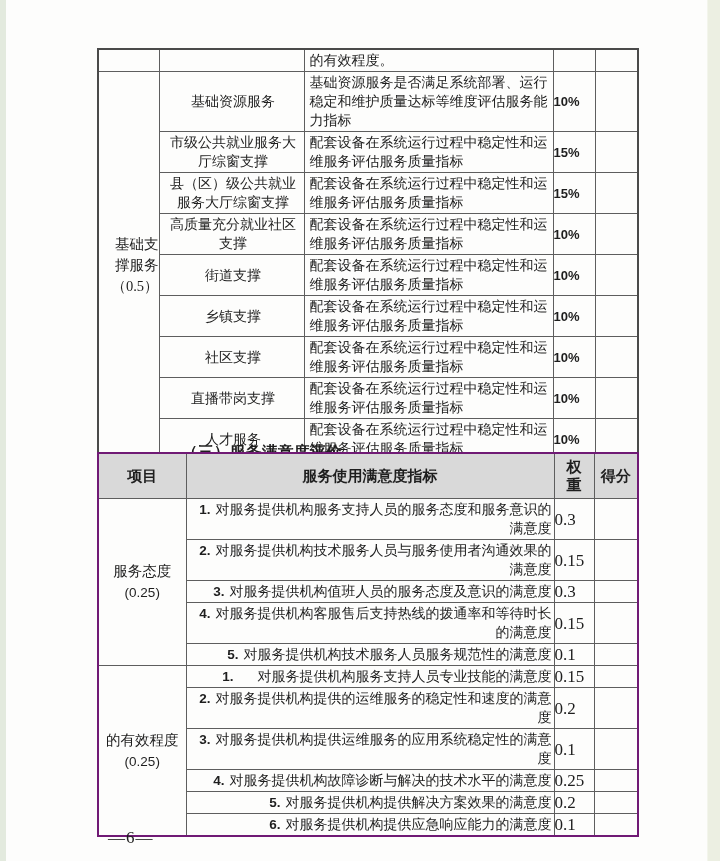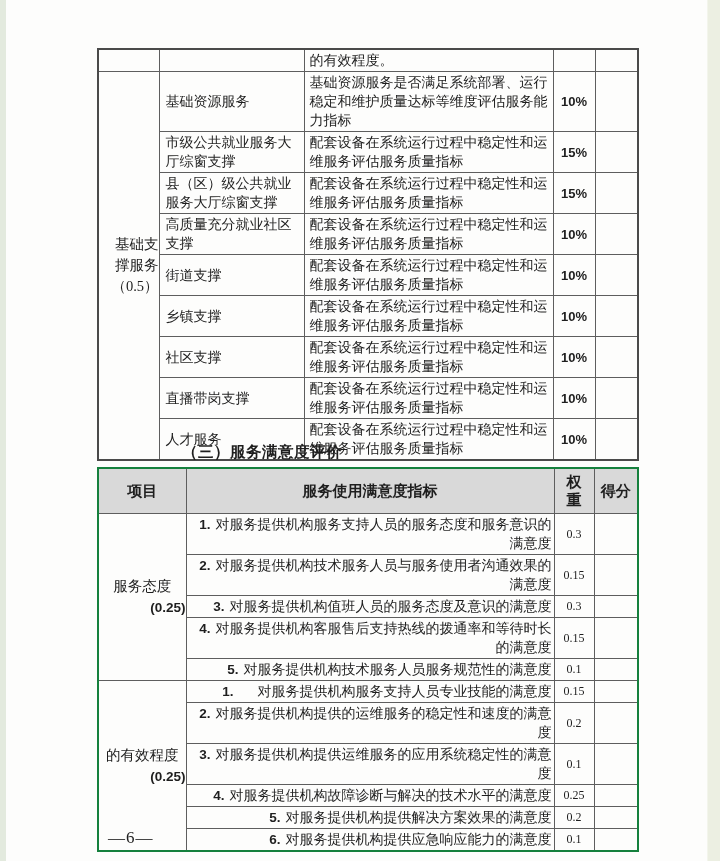--- a/index.html
+++ b/index.html
@@ -31,57 +31,57 @@
     vertical-align: middle;
     font-size: 14px;
     line-height: 19px;
     overflow: hidden;
   }
   
   #table1 { left: 97px; top: 48px; width: 540px; border: 2px solid #4a4a4a; }
   #table1 .h19 td { height: 19px; }
   #table1 .h57 td { height: 57px; }
   #table1 .h39 td { height: 39px; }
-  #table1 td.name { padding: 1px 3px 1px 6px; text-align: left; }
+  #table1 td.name { padding: 1px 3px 1px 6px; text-align: center; }
   #table1 td.desc { padding: 1px 2px 1px 5px; text-align: left; }
   #table1 td.grp {
     text-align: right; line-height: 21px; font-size: 14.5px;
   }
   #table1 td.pct, #table2 td.wt {
-    text-align: center;
+    text-align: left;
   }
   #table1 td.pct {
     font-family: "Liberation Sans", "DejaVu Sans", sans-serif;
     font-weight: bold; font-size: 13px;
   }
   
   .section-title {
     position: absolute; left: 134px; top: 442px;
     font-size: 15.5px; font-weight: 600; letter-spacing: 0.5px; margin-left: 48px;
   }
   
-  #table2 { left: 97px; top: 467px; width: 540px; border: 2px solid #15803d; }
+  #table2 { left: 97px; top: 452px; width: 540px; border: 2px solid #701a75; }
   #table2 th {
     background: #d9d9d9; font-weight: bold; font-size: 15px;
     text-align: center; height: 38px; line-height: 19px;
   }
   #table2 th .vhdr { width: 1.15em; margin: 4px auto; line-height: 18px; }
   #table2 .h36 td { height: 36px; }
   #table2 .h22 td { height: 22px; }
   #table2 td.ind { padding: 1px 2px 1px 5px; text-align: right; }
   #table2 td.grp2 { text-align: center; font-size: 14.5px; line-height: 22px; }
-  #table2 td.wt { font-size: 12px; }
+  #table2 td.wt { font-size: 17px; }
   .num {
     font-family: "Liberation Sans", "DejaVu Sans", sans-serif;
     font-weight: bold; font-size: 13.5px; margin-right: 5px;
   }
   .num.wide { margin-right: 24px; }
   .grp-sub {
     font-family: "Liberation Sans", "DejaVu Sans", sans-serif;
-    font-weight: bold; font-size: 13.5px; text-align: right;
+    font-weight: normal; font-size: 13.5px;
   }
   
   .page-number {
     position: absolute; left: 108px; top: 828px;
     font-size: 17px; letter-spacing: 1px;
   }
 </style>
 </head>
 <body>
 

